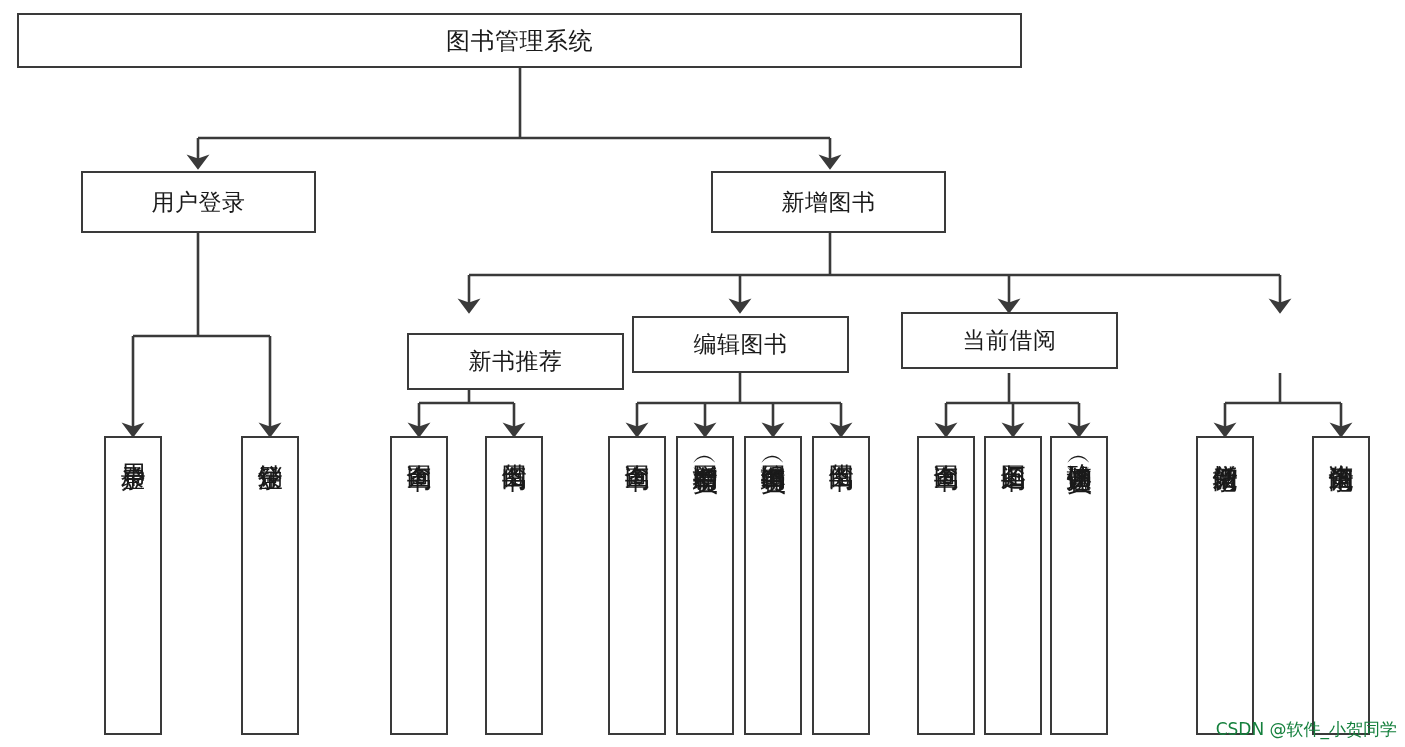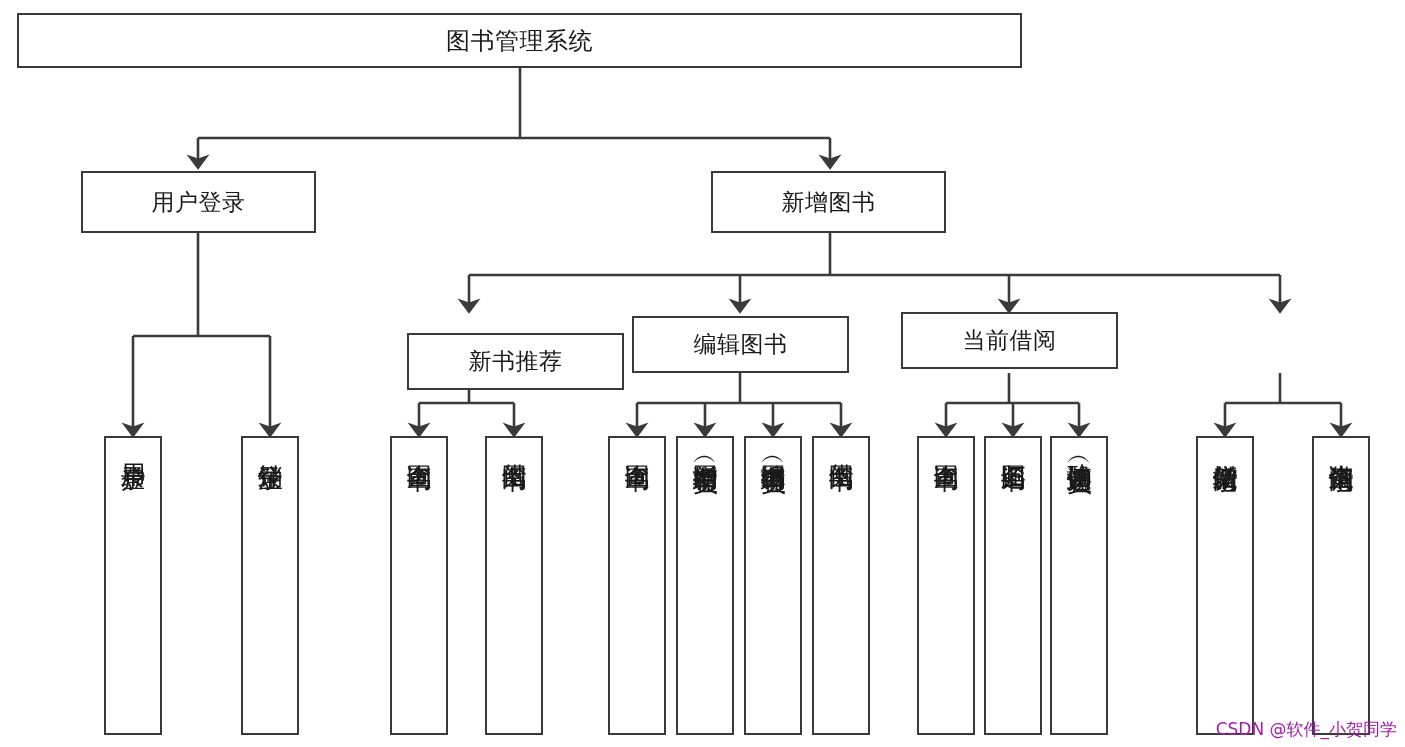--- a/index.html
+++ b/index.html
@@ -55,21 +55,21 @@
     line-height: 1.18;
     letter-spacing: 1px;
     white-space: nowrap;
     display: block;
   }
   .watermark {
     position: absolute;
     right: 8px;
     bottom: 6px;
     font-size: 17px;
-    color: #a21caf;
+    color: #15803d;
     white-space: nowrap;
     z-index: 3;
   }
 </style>
 </head>
 <body>
 
 <div id="canvas">
 
   <svg id="edges" viewBox="0 0 1405 747" xmlns="http://www.w3.org/2000/svg">

